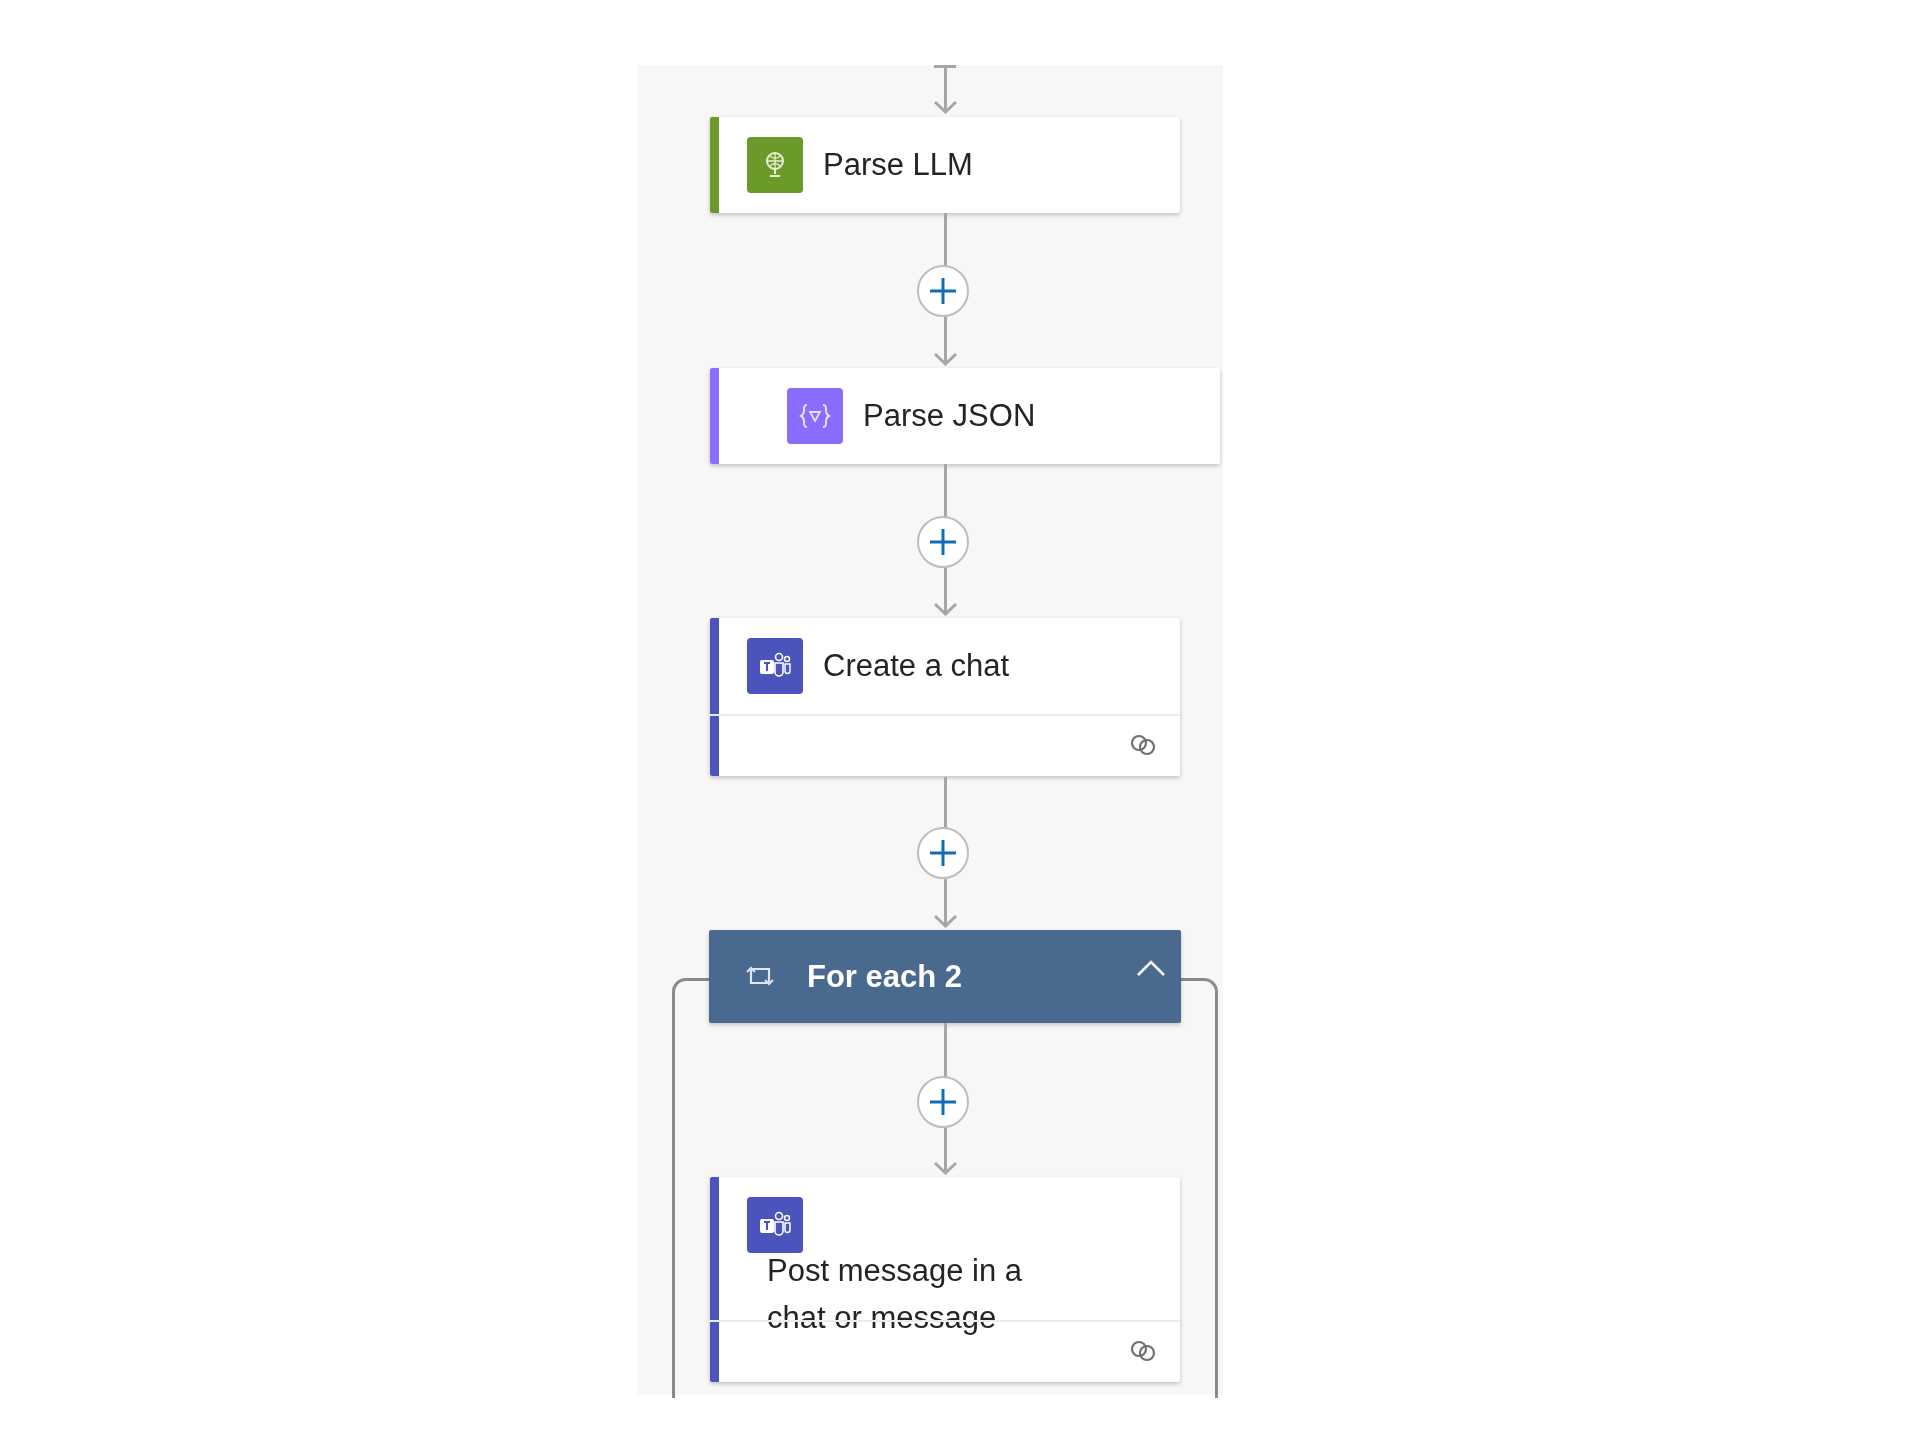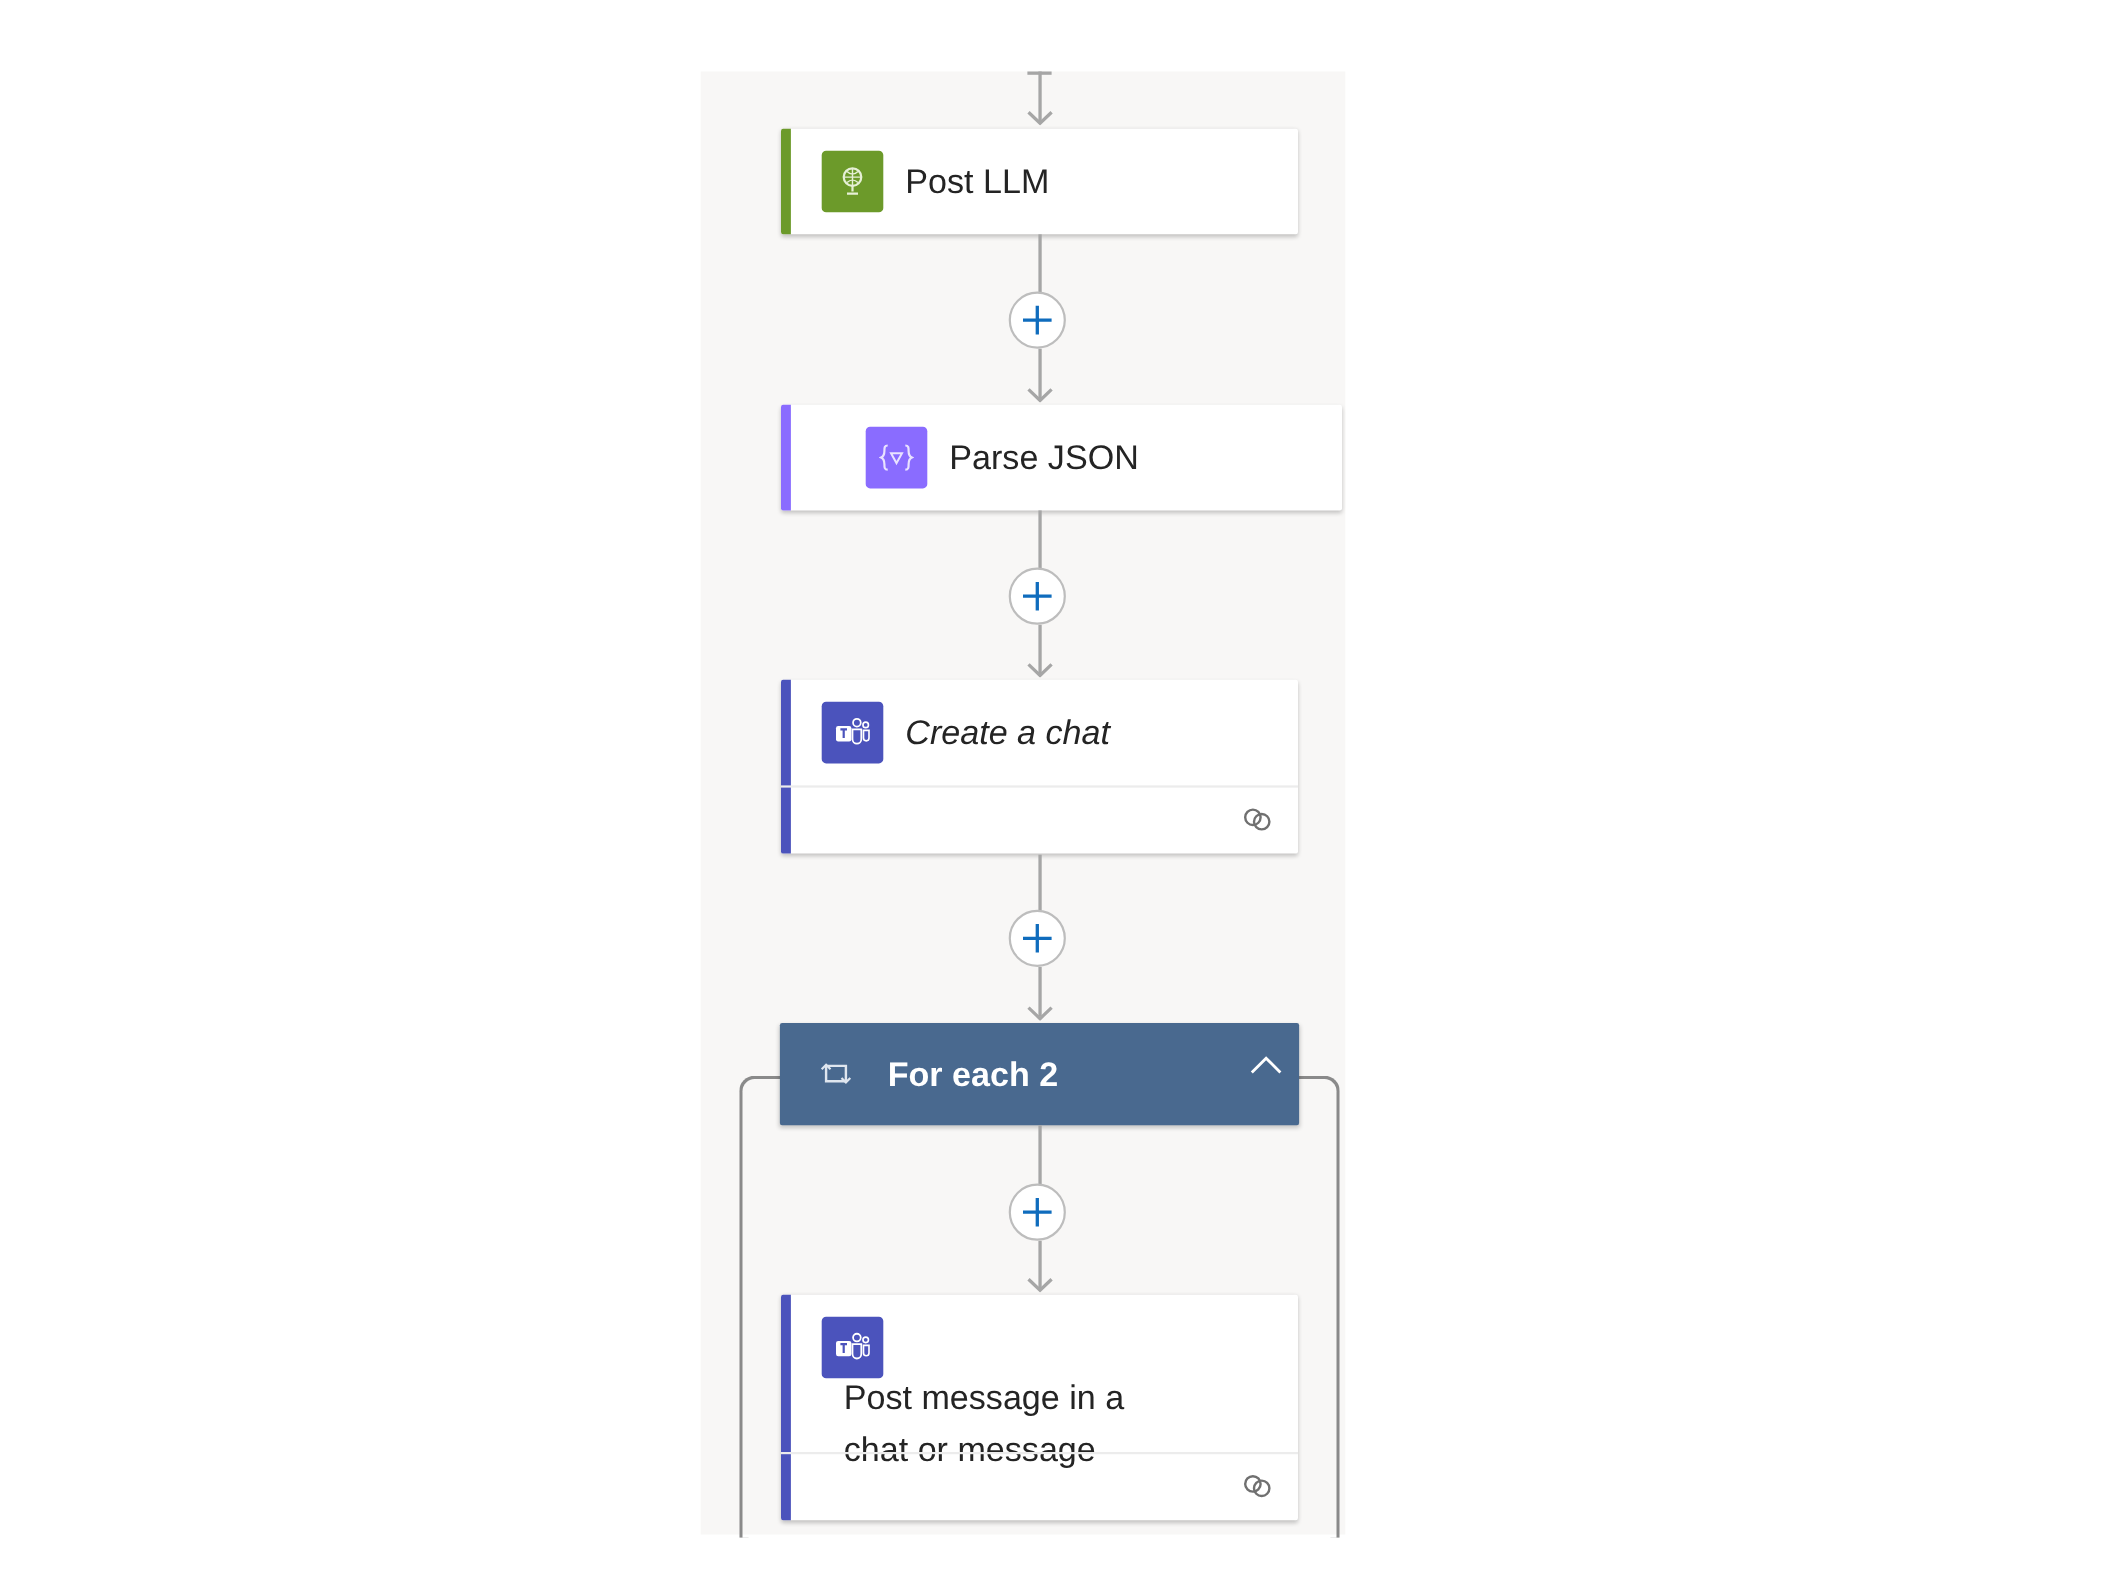--- a/index.html
+++ b/index.html
@@ -33,21 +33,21 @@
 <div class="card" style="top:117px;">
   <div class="accent" style="background:#6c9a2a;"></div>
   <div class="head">
     <div class="icon" style="background:#6c9a2a;">
       <svg width="26" height="30" viewBox="0 0 26 30">
           <circle cx="13" cy="11" r="8" fill="none" stroke="#e6f0d6" stroke-width="2"></circle>
           <path d="M5 11h16M13 3v16M8 6c3 3 7 3 10 0M8 16c3-3 7-3 10 0" fill="none" stroke="#e6f0d6" stroke-width="1.3"></path>
           <path d="M13 19v5M8 26h10" stroke="#e6f0d6" stroke-width="2" fill="none"></path>
         </svg>
     </div>
-    <span class="title">Post LLM</span>
+    <span class="title">Parse LLM</span>
   </div>
 </div>
 
 <div class="line" style="top:213px;height:53px;"></div>
 <div class="plus" style="top:265px;">
   <svg width="30" height="30" viewBox="0 0 30 30">
       <path d="M15 2v26M2 15h26" stroke="#0f6cbd" stroke-width="3"></path>
     </svg>
 </div>
 <div class="line" style="top:317px;height:45px;"></div>
@@ -72,21 +72,21 @@
 <div class="plus" style="top:516px;">
   <svg width="30" height="30" viewBox="0 0 30 30">
       <path d="M15 2v26M2 15h26" stroke="#0f6cbd" stroke-width="3"></path>
     </svg>
 </div>
 <div class="line" style="top:568px;height:44px;"></div>
 <svg class="arrow" style="top:602px;" viewBox="0 0 25 14">
     <polyline points="2,2 12.5,12 23,2" fill="none" stroke="#a6a6a6" stroke-width="3"></polyline>
   </svg>
 
-<div class="card" style="top:618px;font-style:italic;">
+<div class="card" style="top:618px;">
   <div class="accent" style="background:#4b53bc;"></div>
   <div class="head">
     <div class="icon" style="background:#4b53bc;">
       <svg width="36" height="30" viewBox="0 0 36 30">
           <rect x="3" y="9" width="14" height="14" rx="2" fill="#fff"></rect>
           <path d="M7 12h6M10 12v8" stroke="#4b53bc" stroke-width="2"></path>
           <circle cx="22" cy="6" r="3.5" fill="none" stroke="#fff" stroke-width="1.6"></circle>
           <path d="M18 12h8v9a4 4 0 0 1-8 0z" fill="none" stroke="#fff" stroke-width="1.6"></path>
           <circle cx="30" cy="8" r="2.5" fill="none" stroke="#fff" stroke-width="1.5"></circle>
           <path d="M28 13h5v7a2.5 2.5 0 0 1-5 0z" fill="none" stroke="#fff" stroke-width="1.5"></path>

